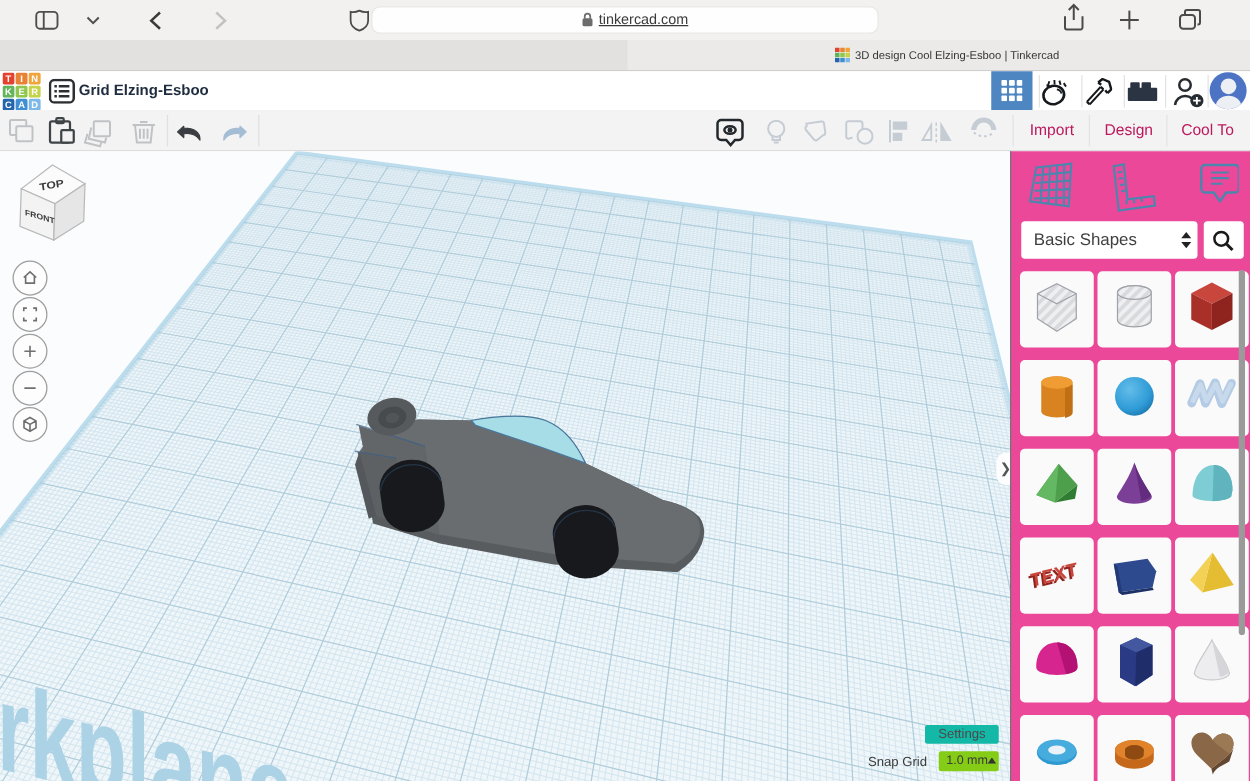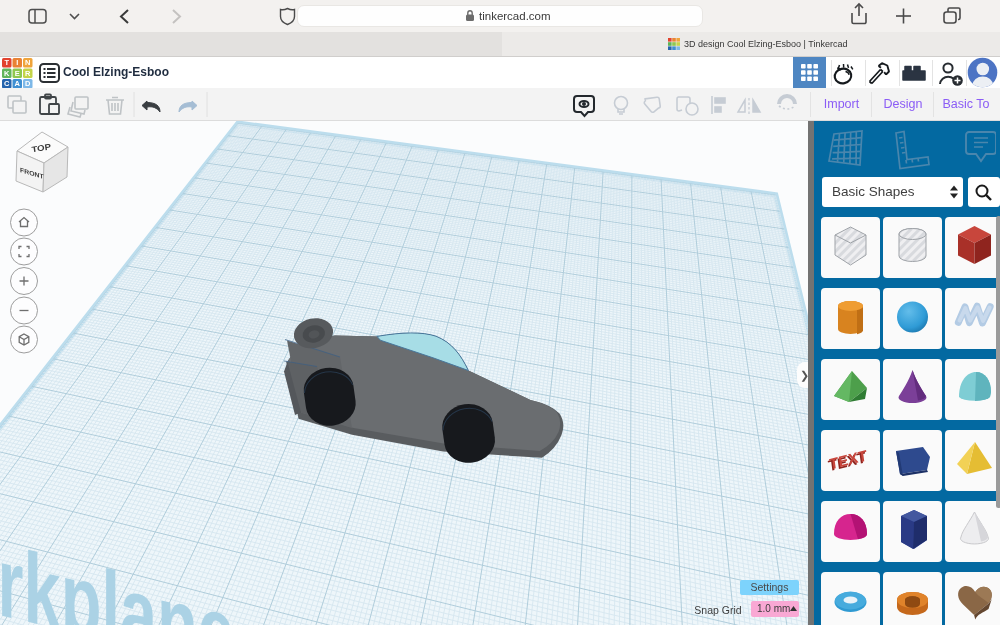--- a/index.html
+++ b/index.html
@@ -5,24 +5,24 @@
 *{box-sizing:border-box;}
 .abs{position:absolute;}
 #titlebar{position:absolute;left:0;top:0;width:1000px;height:32px;background:#f3f1ef;}
 #tabbar{position:absolute;left:0;top:32px;width:1000px;height:25px;background:#e3e1df;border-bottom:1px solid #d0cecc;}
 #tabL{position:absolute;left:0;top:0;width:501px;height:24px;background:#e0dedc;border-right:1px solid #c9c7c5;}
 #tabR{position:absolute;left:502px;top:0;width:552px;height:24px;background:#eceae8;}
 .tabtxt{font-size:9px;color:#363636;line-height:24px;}
 #tcheader{position:absolute;left:0;top:57px;width:1000px;height:31px;background:#ffffff;}
 #toolbar{position:absolute;left:0;top:88px;width:1000px;height:33px;background:#f3f3f3;border-bottom:1px solid #dcdcdc;}
 #canvas{position:absolute;left:0;top:121px;width:808px;height:504px;background:#fbfcfd;overflow:hidden;}
-#panel{position:absolute;left:808px;top:121px;width:192px;height:504px;background:#0369a1;border-left:6px solid #737373;overflow:hidden;}
+#panel{position:absolute;left:808px;top:121px;width:192px;height:504px;background:#ec4899;border-left:1px solid #737373;overflow:hidden;}
 .tile{position:absolute;width:59px;height:61px;background:#fafafa;border-radius:4px;}
 .sep{position:absolute;top:4px;width:1px;height:25px;background:#e3e3e3;}
-.btnlabel{position:absolute;top:0;height:33px;line-height:33px;font-size:12.5px;color:#8b5cf6;text-align:center;}
+.btnlabel{position:absolute;top:0;height:33px;line-height:33px;font-size:12.5px;color:#be185d;text-align:center;}
 </style></head>
 <body>
 
 <div id="titlebar">
 <svg class="abs" style="left:0;top:0" width="1000" height="32" viewBox="0 0 1000 32">
 
 <g stroke="#4e4e4e" stroke-width="1.5" fill="none">
  <rect x="29" y="9.5" width="17" height="13.5" rx="3"></rect>
  <line x1="35" y1="9.5" x2="35" y2="23"></line>
  <path d="M70 14 l4.5 4.5 L79 14" stroke-width="1.6"></path>
@@ -44,21 +44,21 @@
   <rect x="944" y="12" width="12" height="11" rx="2.5"></rect>
   <path d="M948 12 v-2.5 a1.5 1.5 0 0 1 1.5 -1.5 h9 a1.5 1.5 0 0 1 1.5 1.5 v8.5 a1.5 1.5 0 0 1 -1.5 1.5 h-0.5"></path>
  </g>
 </g>
 </svg>
 <div class="abs" style="left:297px;top:5px;width:406px;height:22px;background:#fefefe;border:1px solid #e9e7e4;border-radius:7px;"></div>
 <svg class="abs" style="left:465px;top:9px" width="10" height="13" viewBox="0 0 10 13">
       <rect x="1" y="5.5" width="8" height="6.5" rx="1.5" fill="#6c6c6c"></rect>
       <path d="M2.8 6 v-2 a2.2 2.2 0 0 1 4.4 0 v2" fill="none" stroke="#6c6c6c" stroke-width="1.4"></path>
     </svg>
-<div class="abs" style="left:479px;top:5px;height:22px;font-size:11.5px;color:#3a3a3a;line-height:22px;">tinkercad.com</div>
+<div class="abs" style="left:479px;top:5px;height:22px;font-size:11.5px;color:#3a3a3a;line-height:22px;text-decoration:underline;">tinkercad.com</div>
 </div>
 
 <div id="tabbar">
   <div id="tabR">
       <div class="tabtxt" style="position:absolute;left:182px;top:0">3D design Cool Elzing-Esboo | Tinkercad</div>
     <svg class="abs" style="left:166px;top:6px" width="12" height="12">
         <rect x="0" y="0" width="3.6" height="3.6" fill="#e2432e"></rect>
         <rect x="4.2" y="0" width="3.6" height="3.6" fill="#ea8534"></rect>
         <rect x="8.4" y="0" width="3.6" height="3.6" fill="#f0a43b"></rect>
         <rect x="0" y="4.2" width="3.6" height="3.6" fill="#5fb357"></rect>
@@ -85,21 +85,21 @@
 <text x="15.25" y="17.9" text-anchor="middle" font-size="7.5" font-weight="bold" fill="#fff" font-family="Liberation Sans,sans-serif">E</text>
 <rect x="21.0" y="10.5" width="9.5" height="9.5" rx="1.5" fill="#c4d348"></rect>
 <text x="25.75" y="17.9" text-anchor="middle" font-size="7.5" font-weight="bold" fill="#fff" font-family="Liberation Sans,sans-serif">R</text>
 <rect x="0.0" y="21.0" width="9.5" height="9.5" rx="1.5" fill="#2565ae"></rect>
 <text x="4.75" y="28.4" text-anchor="middle" font-size="7.5" font-weight="bold" fill="#fff" font-family="Liberation Sans,sans-serif">C</text>
 <rect x="10.5" y="21.0" width="9.5" height="9.5" rx="1.5" fill="#3f8fd2"></rect>
 <text x="15.25" y="28.4" text-anchor="middle" font-size="7.5" font-weight="bold" fill="#fff" font-family="Liberation Sans,sans-serif">A</text>
 <rect x="21.0" y="21.0" width="9.5" height="9.5" rx="1.5" fill="#7db8e8"></rect>
 <text x="25.75" y="28.4" text-anchor="middle" font-size="7.5" font-weight="bold" fill="#fff" font-family="Liberation Sans,sans-serif">D</text>
 </svg>
-<div class="abs" style="left:63px;top:0;height:31px;line-height:31px;font-size:12px;font-weight:bold;color:#1f2c3f;">Cool Elzing-Esboo</div>
+<div class="abs" style="left:63px;top:0;height:31px;line-height:31px;font-size:12px;font-weight:bold;color:#1f2c3f;">Grid Elzing-Esboo</div>
 <svg class="abs" style="left:39px;top:6px" width="21" height="20" viewBox="0 0 21 20">
       <rect x="1" y="1" width="19" height="18" rx="3.5" fill="none" stroke="#2b2f33" stroke-width="2"></rect>
       <rect x="4.5" y="5" width="2" height="2" fill="#2b2f33"></rect>
       <rect x="8" y="5" width="8.5" height="2" fill="#2b2f33"></rect>
       <rect x="4.5" y="9" width="2" height="2" fill="#2b2f33"></rect>
       <rect x="8" y="9" width="8.5" height="2" fill="#2b2f33"></rect>
       <rect x="4.5" y="13" width="2" height="2" fill="#2b2f33"></rect>
       <rect x="8" y="13" width="8.5" height="2" fill="#2b2f33"></rect>
     </svg>
 
@@ -208,21 +208,21 @@
   <path d="M779 16 a8 8 0 0 1 16 0" stroke-width="4"></path>
   <path d="M779 18 q8 6 16 0" stroke-width="1.6" stroke-dasharray="2 2.5"></path>
  </g>
 </g>
 </svg>
 <div class="sep" style="left:810px"></div>
 <div class="sep" style="left:871px"></div>
 <div class="sep" style="left:933px"></div>
 <div class="btnlabel" style="left:812px;width:59px;">Import</div>
 <div class="btnlabel" style="left:873px;width:60px;">Design</div>
-<div class="btnlabel" style="left:935px;width:62px;">Basic To</div>
+<div class="btnlabel" style="left:935px;width:62px;">Cool To</div>
 </div>
 
 <div id="canvas">
 <svg class="abs" style="left:0;top:0" width="808" height="504" viewBox="0 0 808 504">
 <clipPath id="pc">
         <polygon points="238.0,2.0 775.8,73.7 1092.0,1366.1 -369.6,778.0"></polygon>
       </clipPath>
 <polygon points="238.0,2.0 775.8,73.7 1092.0,1366.1 -369.6,778.0" fill="#eef6fa" stroke="#bcdded" stroke-width="5"></polygon>
 <g clip-path="url(#pc)">
 <g stroke="#d6e6ef" stroke-width="0.9">
@@ -739,23 +739,23 @@
       </g>
 <circle cx="16" cy="103.5" r="13.5" fill="#fdfdfe" stroke="#9d9d9d" stroke-width="1"></circle>
 <g transform="translate(16,103.5)" stroke="#6f6f6f" stroke-width="1.3">
         <path d="M-4.5 0 h9" fill="none"></path>
       </g>
 <circle cx="16" cy="132.5" r="13.5" fill="#fdfdfe" stroke="#9d9d9d" stroke-width="1"></circle>
 <g transform="translate(16,132.5)" stroke="#6f6f6f" stroke-width="1.3">
         <path d="M0 -5.5 L4.8 -2.8 L4.8 2.8 L0 5.5 L-4.8 2.8 L-4.8 -2.8 Z M-4.8 -2.8 L0 0 L4.8 -2.8 M0 0 V5.5" fill="none"></path>
       </g>
 </svg>
-<div class="abs" style="left:740px;top:459px;width:59px;height:15px;background:#7dd3fc;border-radius:2px;text-align:center;font-size:10.5px;color:#4a4a4a;line-height:15px;">Settings</div>
+<div class="abs" style="left:740px;top:459px;width:59px;height:15px;background:#14b8a6;border-radius:2px;text-align:center;font-size:10.5px;color:#4a4a4a;line-height:15px;">Settings</div>
 <div class="abs" style="left:689px;top:483px;width:58px;text-align:center;font-size:10.5px;color:#3c3c3c;white-space:nowrap;">Snap Grid</div>
-<div class="abs" style="left:751px;top:480px;width:48px;height:16px;background:#f9a8d4;border-radius:2px;font-size:10px;color:#3c3c3c;line-height:16px;text-align:left;padding-left:6px;">1.0 mm</div>
+<div class="abs" style="left:751px;top:480px;width:48px;height:16px;background:#84cc16;border-radius:2px;font-size:10px;color:#3c3c3c;line-height:16px;text-align:left;padding-left:6px;">1.0 mm</div>
 <svg class="abs" style="left:790px;top:485px" width="7" height="5">
       <path d="M0 5 L3.5 0 L7 5 Z" fill="#333"></path>
     </svg>
 <div class="abs" style="left:797px;top:241px;width:15px;height:26px;background:#fdfdfd;border-radius:8px 0 0 8px;font-size:11px;color:#555;line-height:26px;text-align:center;">❯</div>
 </div>
 
 <div id="panel">
 
 <svg class="abs" style="left:12px;top:7px" width="170" height="44" viewBox="0 0 170 44">
  <g stroke="#4a86ad" stroke-width="1.7" fill="none">

